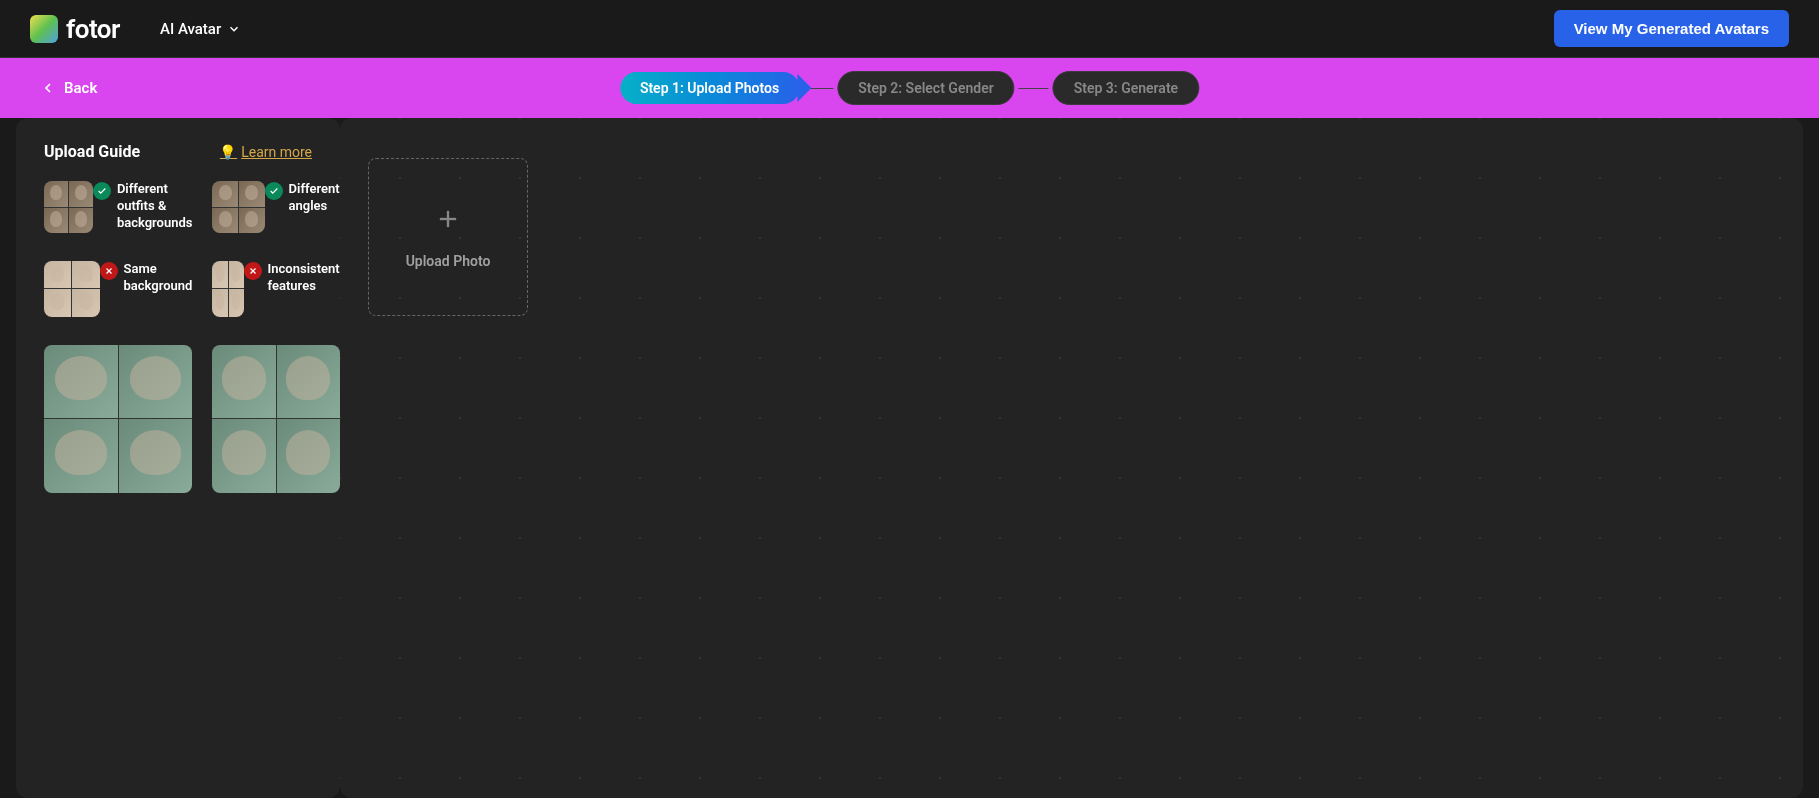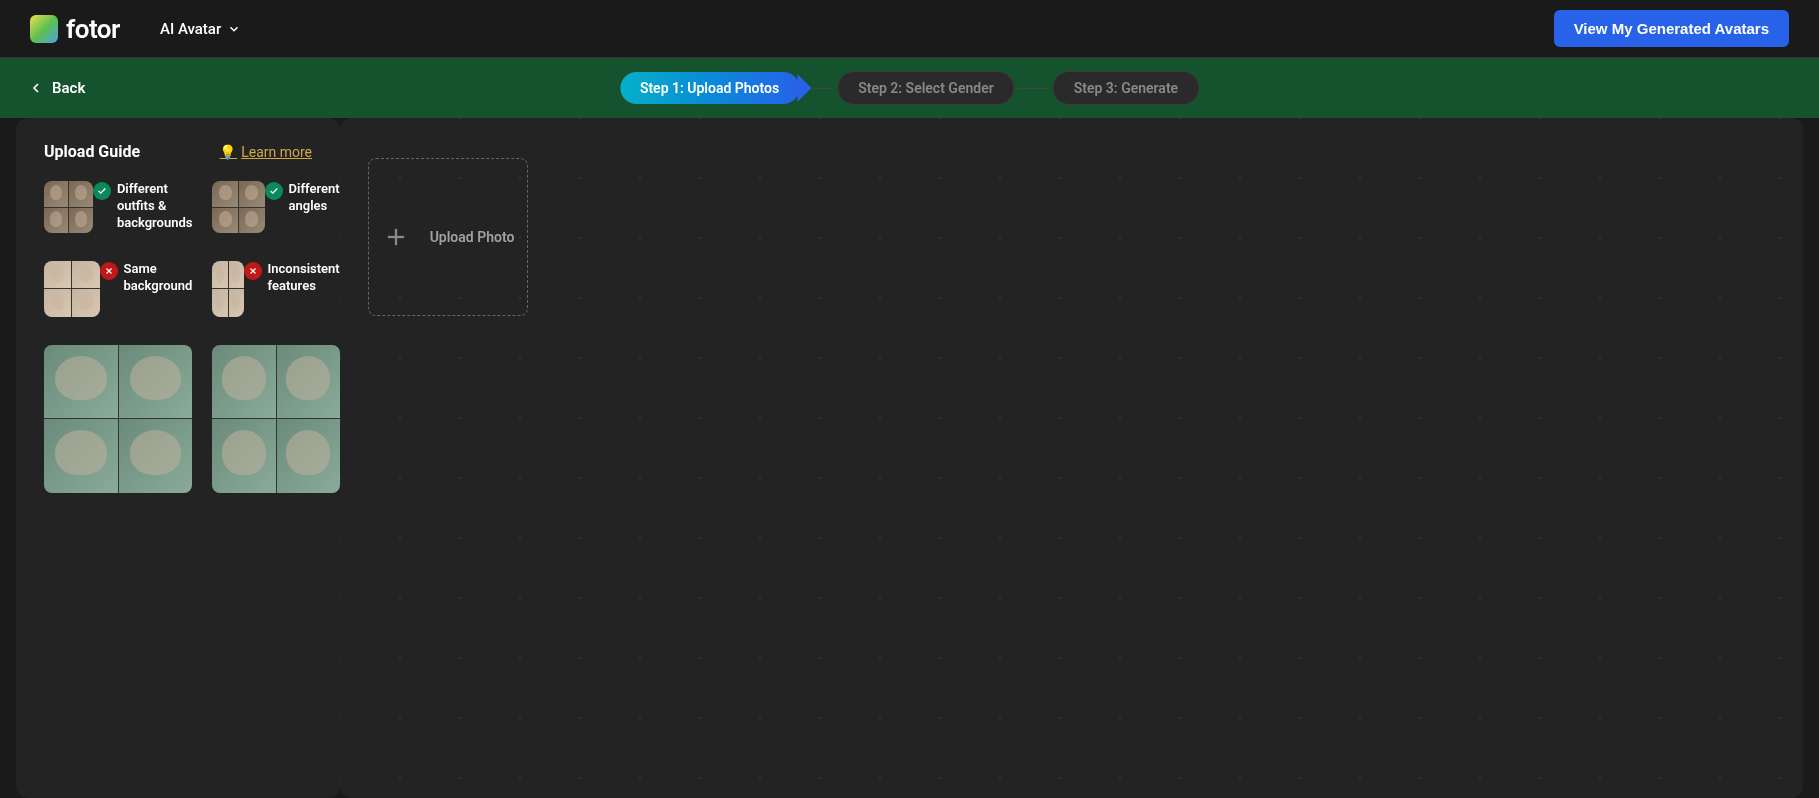--- a/index.html
+++ b/index.html
@@ -75,23 +75,23 @@
       border-radius: 6px;
       font-size: 15px;
       font-weight: 600;
       cursor: pointer;
     }
     
     .subheader {
       height: 60px;
       display: flex;
       align-items: center;
-      padding: 0 28px;
+      padding: 0 40px;
       position: relative;
-      background: #14532d;
+      background: #d946ef;
     }
     
     .back-btn {
       display: flex;
       align-items: center;
       gap: 8px;
       font-size: 15px;
       font-weight: 600;
       cursor: pointer;
       color: #fff;
@@ -295,21 +295,21 @@
       text-align: center;
       margin-bottom: 32px;
     }
     
     .upload-box {
       width: 160px;
       height: 158px;
       border: 1px dashed #666;
       border-radius: 8px;
       display: flex;
-      flex-direction: row;
+      flex-direction: column;
       align-items: center;
       justify-content: center;
       gap: 20px;
       cursor: pointer;
     }
     
     .plus-icon {
       width: 28px;
       height: 28px;
       color: #888;

